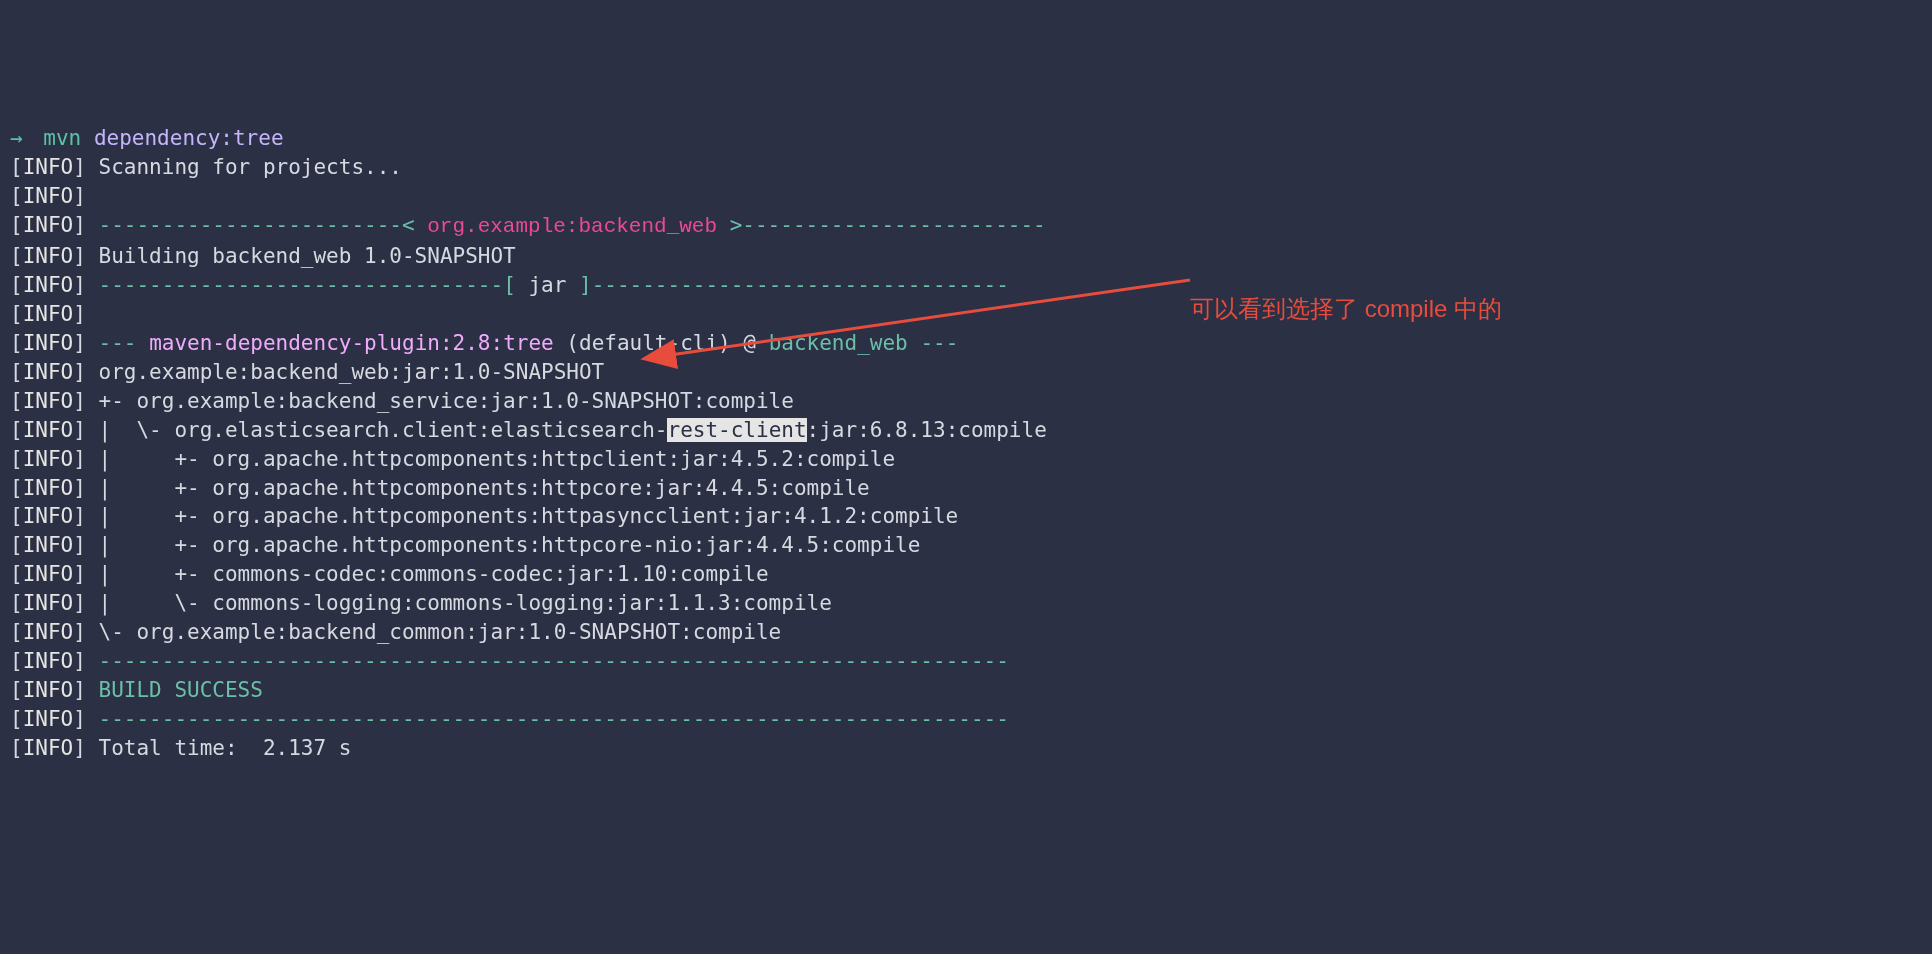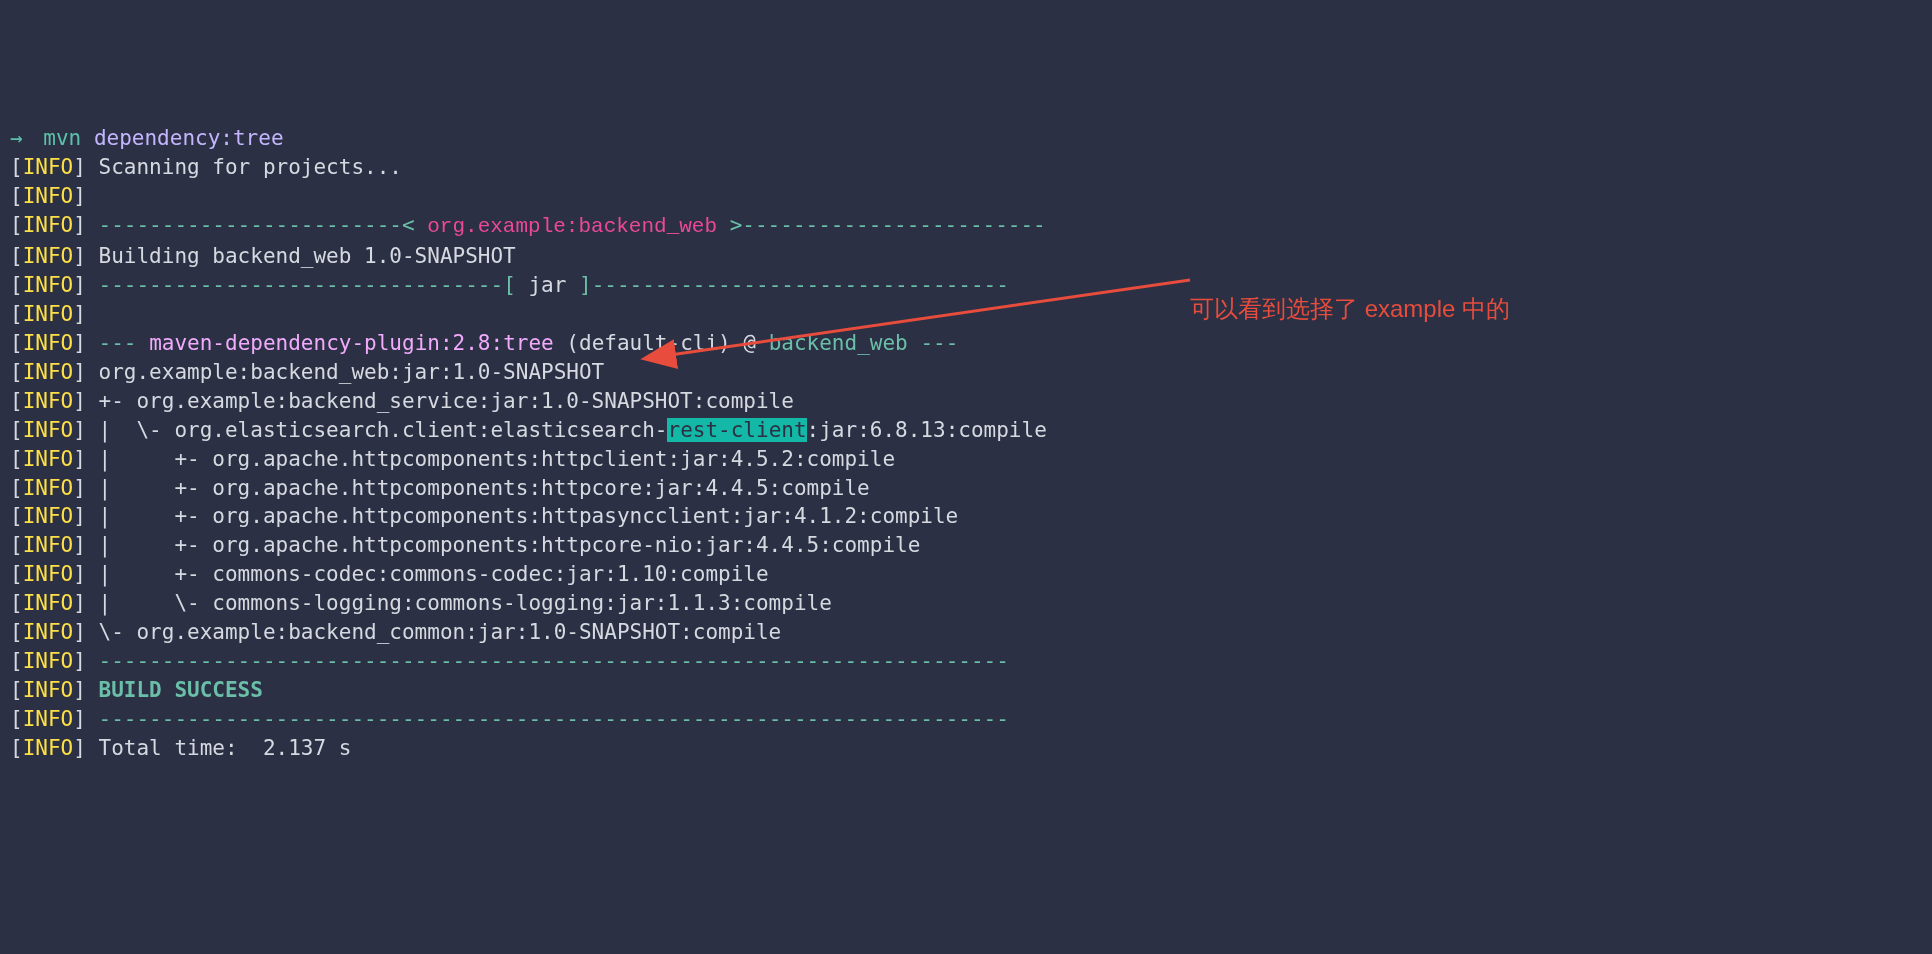--- a/index.html
+++ b/index.html
@@ -14,27 +14,27 @@
     position: relative;
     width: 1932px;
     height: 954px;
     overflow: hidden;
   }
   .line { display: block; }
   .arrow-prompt { color: #5bc2a9; }
   .cmd { color: #5bc2a9; margin-left: 8px; }
   .args { color: #c4b5fd; }
   .brkt { color: #d6d9e0; }
-  .info { color: #fde047; }
+  .info { color: #e5e5e5; }
   .dash { color: #6bbfa8; }
   .proj { color: #ec4899; font-family: Liberation Mono, monospace; }
   .plugin { color: #f0abfc; }
   .ctx { color: #6bbfa8; }
-  .hl { background: #14b8a6; color: #2b3044; }
-  .succ { color: #6bbfa8; font-weight: bold; }
+  .hl { background: #e5e5e5; color: #2b3044; }
+  .succ { color: #6bbfa8; font-weight: normal; }
   .annot {
     position: absolute;
     color: #e74c3c;
     font-family: "PingFang SC","Microsoft YaHei",sans-serif;
     font-size: 24px;
     font-weight: 500;
   }
   .arrow-svg {
     position: absolute;
     pointer-events: none;
@@ -49,16 +49,16 @@
 
 <svg class="arrow-svg" style="left:630px; top:260px;" width="600" height="120">
   <defs>
     <marker id="ah" markerWidth="12" markerHeight="10" refX="2" refY="5" orient="auto">
       <polygon points="0,0 12,5 0,10" fill="#e74c3c"></polygon>
     </marker>
   </defs>
   <line x1="560" y1="20" x2="40" y2="95" stroke="#e74c3c" stroke-width="3" marker-end="url(#ah)"></line>
 </svg>
 
-<div class="annot" style="left:1190px; top:292px;">可以看到选择了 example 中的</div>
+<div class="annot" style="left:1190px; top:292px;">可以看到选择了 compile 中的</div>
 
 
 
 
 </body></html>

